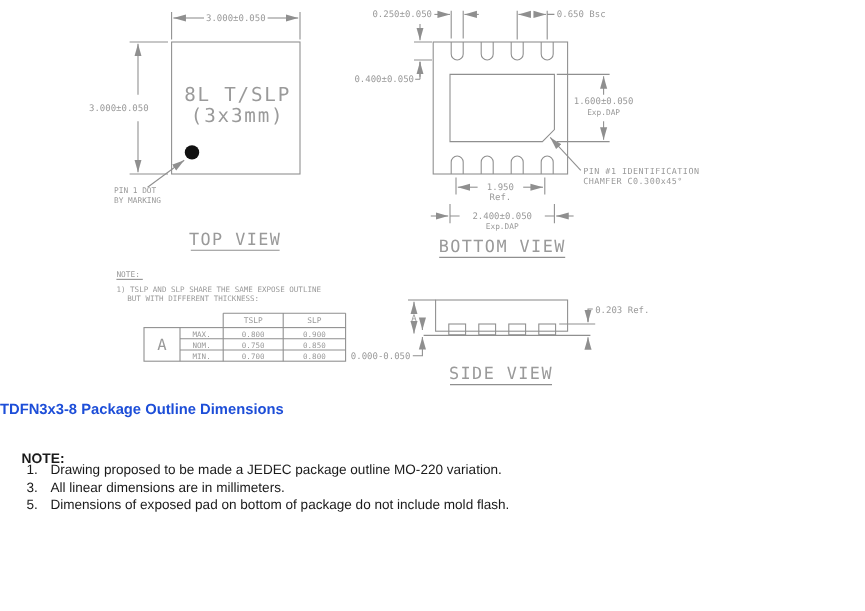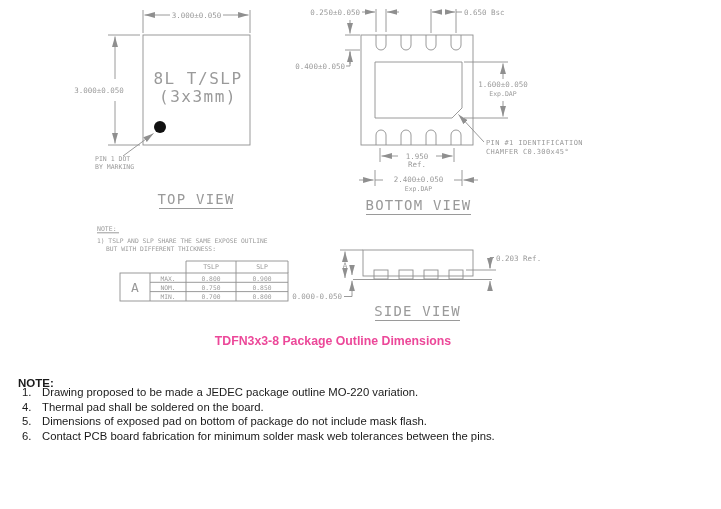--- a/index.html
+++ b/index.html
@@ -11,22 +11,22 @@
   svg .ln{stroke:#8f8f8f;stroke-width:0.9;fill:none;}
   svg text{font-family:"DejaVu Sans Mono", monospace;fill:#9a9a9a;}
   .d7{font-size:7.5px;}
   .d65{font-size:6.5px;}
   .d63{font-size:6.3px;}
   .d68{font-size:7px;letter-spacing:0.4px;}
   .chip{font-size:16px;letter-spacing:1.5px;}
   .bigA{font-size:13px;}
   .vtitle{font-size:14px;letter-spacing:1.2px;}
   .doc-title{
-    position:absolute;top:334px;left:0;width:666px;text-align:center;
-    font-size:12.3px;font-weight:bold;color:#ec4899;
+    position:absolute;top:334px;left:0;width:666px;
+    font-size:12.3px;font-weight:bold;color:#1d4ed8;
   }
   .notes{position:absolute;left:0;top:0;width:721px;color:#1a1a1a;}
   .notes-heading{position:absolute;left:18px;top:377px;font-size:11.5px;font-weight:bold;}
   .notes-list{position:absolute;left:22px;top:385px;font-size:11.3px;}
   .note-row{height:14.55px;line-height:14.55px;white-space:nowrap;}
   .note-row .num{display:inline-block;width:20px;}
 </style>
 </head>
 <body>
 
@@ -178,22 +178,19 @@
 
 <div class="doc-title">TDFN3x3-8 Package Outline Dimensions</div>
 
 <div class="notes">
   <div class="notes-heading">NOTE:</div>
   <div class="notes-list">
     <div class="note-row">
       <span class="num">1.</span><span>Drawing proposed to be made a JEDEC package outline MO-220 variation.</span>
     </div>
     <div class="note-row">
-      <span class="num">4.</span><span>Thermal pad shall be soldered on the board.</span>
+      <span class="num">3.</span><span>All linear dimensions are in millimeters.</span>
     </div>
     <div class="note-row">
-      <span class="num">5.</span><span>Dimensions of exposed pad on bottom of package do not include mask flash.</span>
-    </div>
-    <div class="note-row">
-      <span class="num">6.</span><span>Contact PCB board fabrication for minimum solder mask web tolerances between the pins.</span>
+      <span class="num">5.</span><span>Dimensions of exposed pad on bottom of package do not include mold flash.</span>
     </div>
   </div>
 </div>
 
 </body></html>

